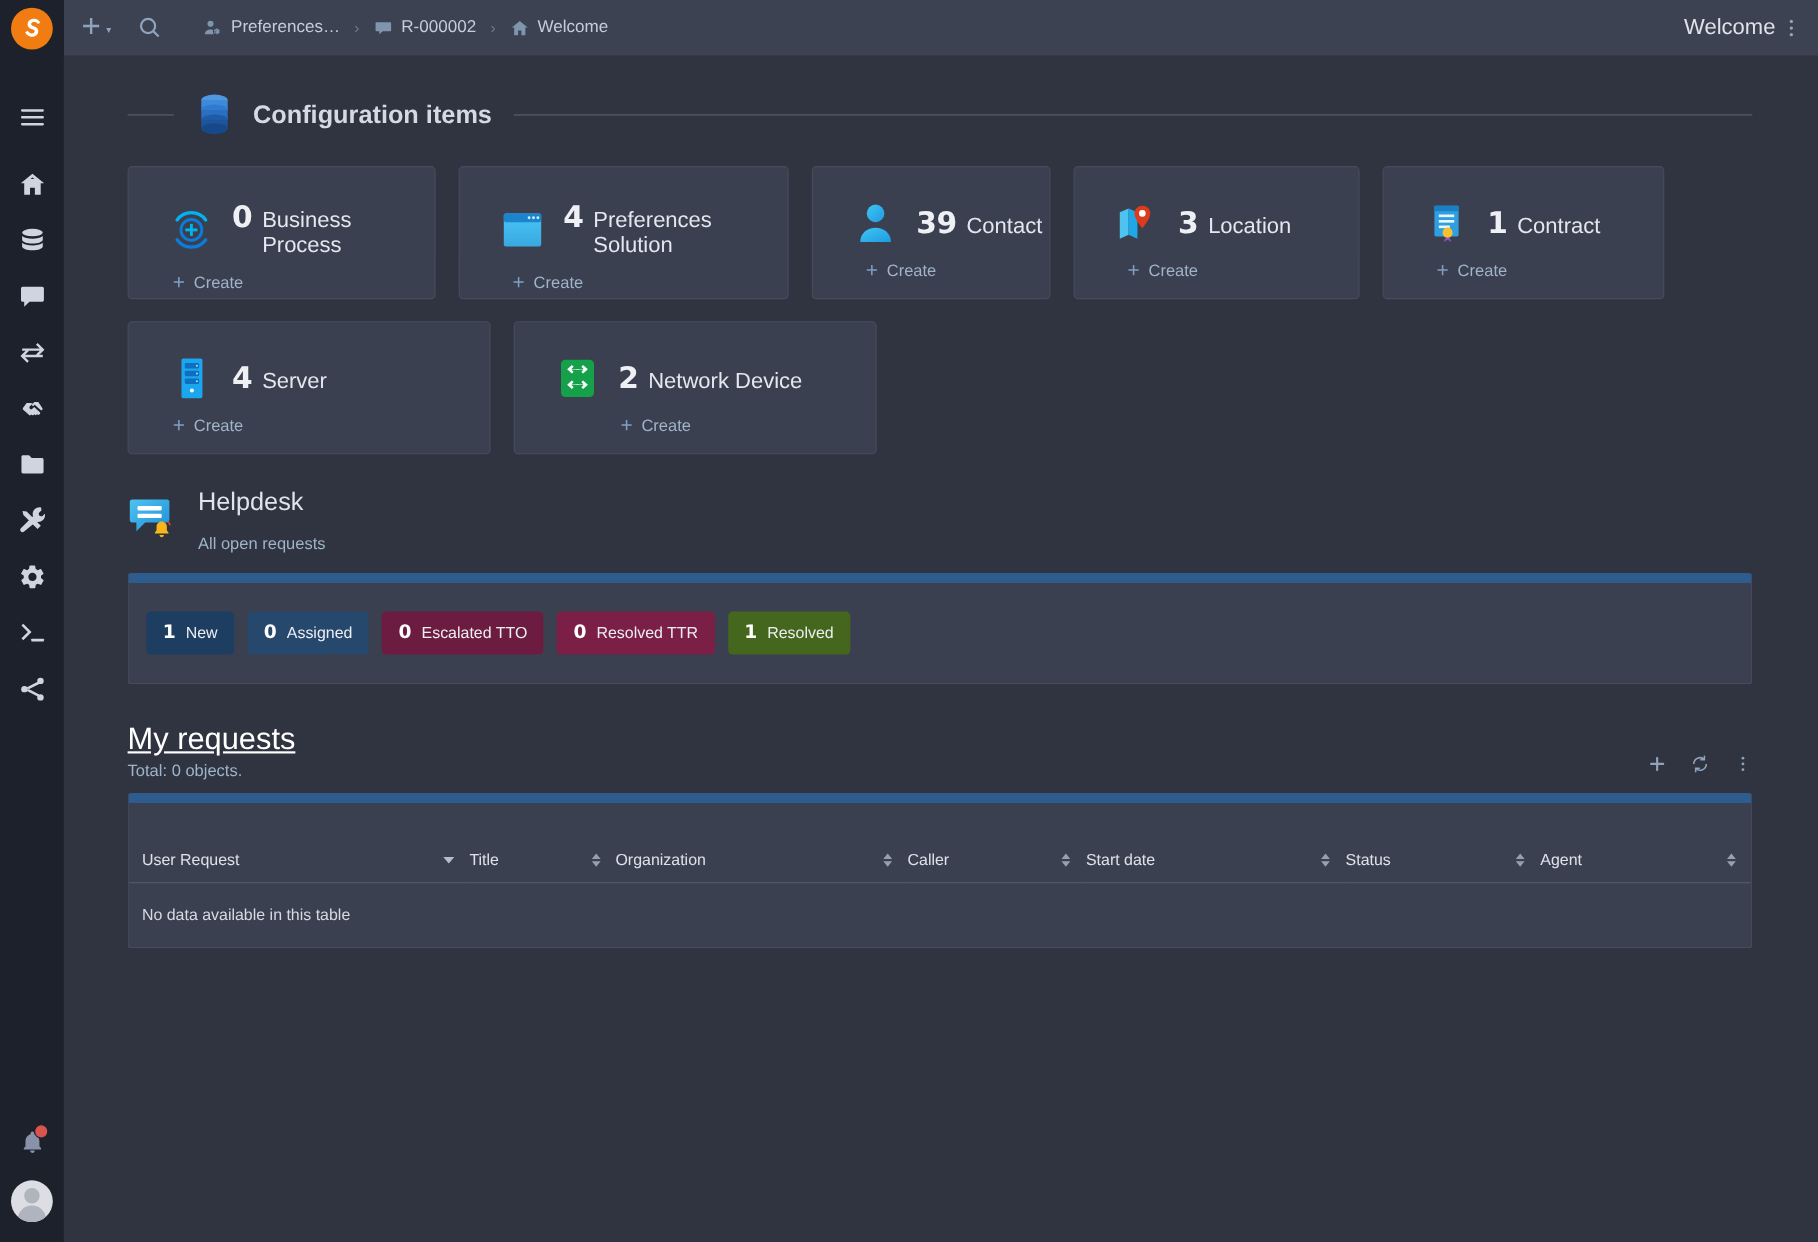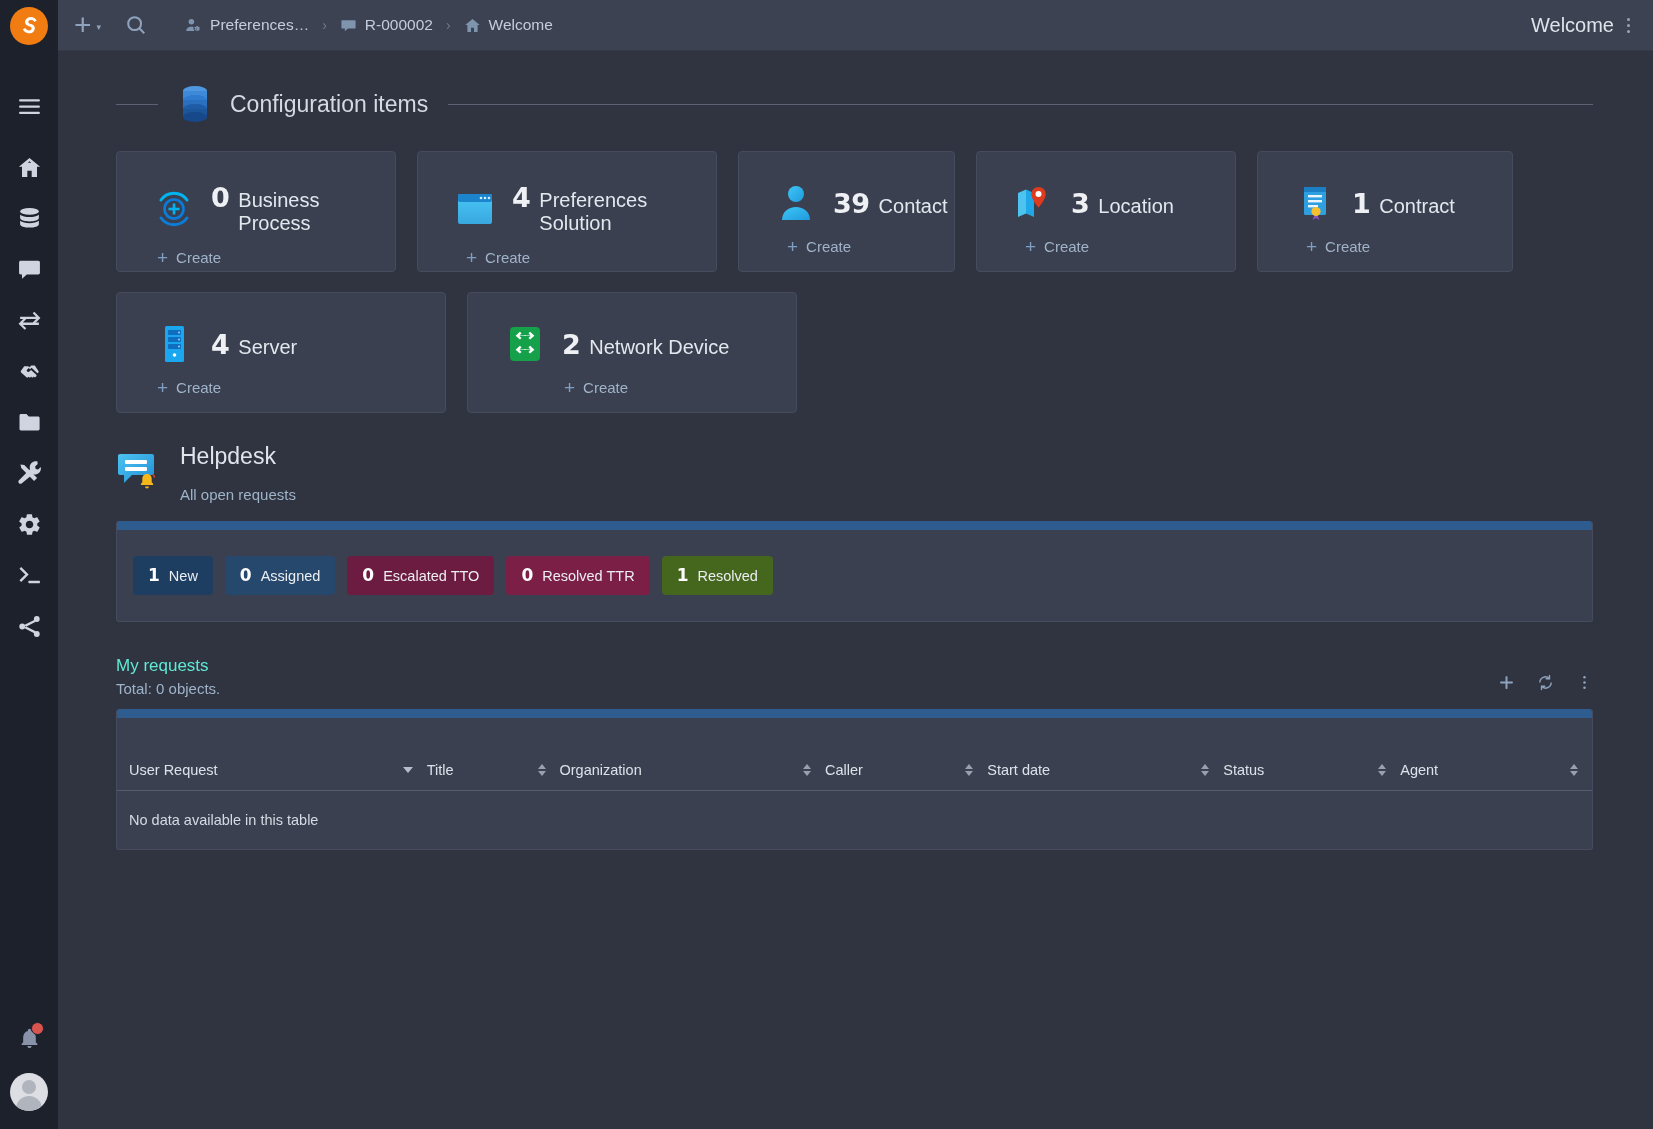--- a/index.html
+++ b/index.html
@@ -85,21 +85,21 @@
   .kebab i { width: 3px; height: 3px; border-radius: 50%; background: #9aa4b5; display: block; }
 
   
   .content { flex: 1; overflow: auto; padding: 0 0 0 0; }
   .inner { padding: 34px 60px 0 58px; }
 
   
   .section-head { display: flex; align-items: center; gap: 0; margin-bottom: 28px; }
   .sh-line-left { width: 42px; height: 1px; background: #5a6274; }
   .sh-icon { margin: 0 18px 0 20px; display: flex; align-items: center; }
-  .sh-title { color: #d4d9e2; font-size: 23px; font-weight: 400; white-space: nowrap; }
+  .sh-title { color: #d4d9e2; font-size: 23px; font-weight: 700; white-space: nowrap; }
   .sh-line-right { flex: 1; height: 1px; background: #5a6274; margin-left: 20px; }
 
   
   .card-row { display: flex; gap: 21px; margin-bottom: 20px; }
   .ci-card {
     background: #3b4050;
     border: 1px solid #464c5e;
     border-radius: 4px;
     height: 121px;
     padding: 30px 0 0 36px;
@@ -129,21 +129,21 @@
   .badge {
     display: flex; align-items: baseline; gap: 9px;
     padding: 9px 15px 10px 15px; border-radius: 4px; cursor: pointer;
   }
   .badge .bnum { font-size: 17px; font-weight: 700; color: #fff; font-family: "DejaVu Sans", sans-serif; }
   .badge .blabel { font-size: 14.5px; color: #eceef2; }
 
   
   .mr-head { margin-top: 34px; display: flex; align-items: flex-end; }
   .mr-left { flex: 1; }
-  .mr-title { color: #5eead4; font-size: 17px; }
+  .mr-title { color: #ffffff; font-size: 28px; text-decoration: underline; }
   .mr-total { color: #9fb3c9; font-size: 15px; margin-top: 4px; }
   .mr-tools { display: flex; align-items: center; gap: 22px; padding-bottom: 6px; }
   .mr-tools .t-ic { color: #8fa3bd; cursor: pointer; display: flex; align-items: center; }
   .mr-tools .t-ic svg { width: 17px; height: 17px; }
 
   .table-panel {
     margin-top: 12px;
     background: #3b4050; border: 1px solid #464c5e; border-radius: 3px; border-top: none;
     overflow: hidden;
   }

